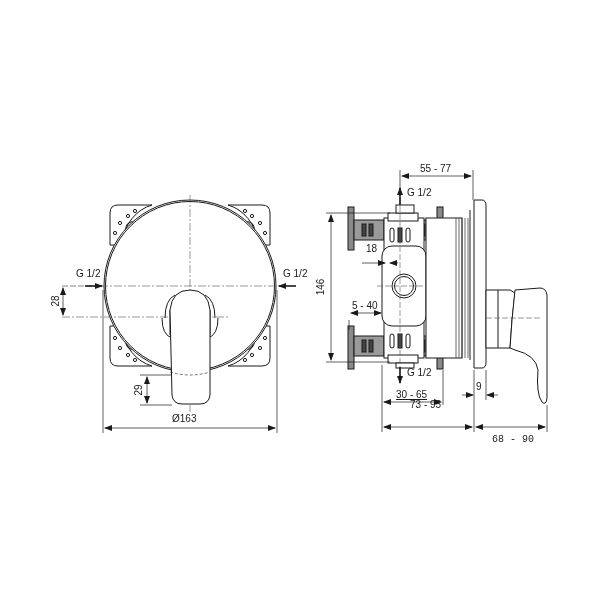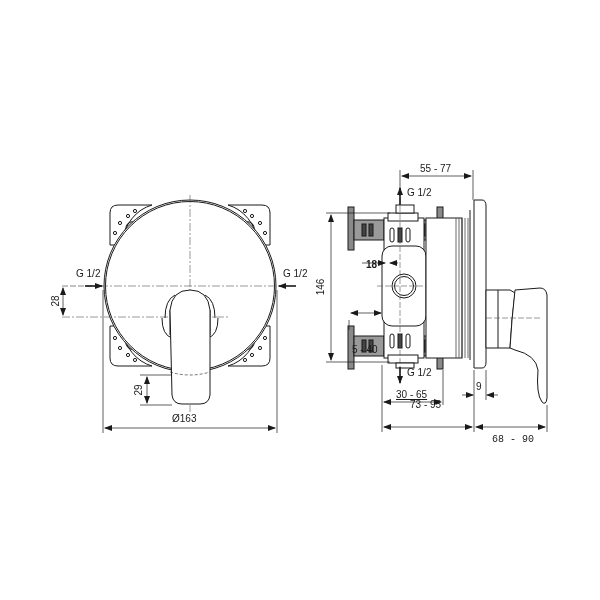--- a/index.html
+++ b/index.html
@@ -192,19 +192,19 @@
 
 <div class="lbl" style="left:76px;top:269px;">G 1/2</div>
 <div class="lbl" style="left:283px;top:269px;">G 1/2</div>
 <div class="lbl vlbl" style="left:50px;top:296px;">28</div>
 <div class="lbl vlbl" style="left:133px;top:385px;">29</div>
 <div class="lbl" style="left:172px;top:414px;">Ø163</div>
 
 <div class="lbl" style="left:420px;top:164px;">55 - 77</div>
 <div class="lbl" style="left:407px;top:188px;">G 1/2</div>
 <div class="lbl vlbl" style="left:313px;top:282px;">146</div>
-<div class="lbl" style="left:366px;top:260px;font-weight:bold;">18</div>
-<div class="lbl" style="left:352px;top:301px;margin-top:44px;">5 - 40</div>
+<div class="lbl" style="left:366px;top:244px;">18</div>
+<div class="lbl" style="left:352px;top:301px;">5 - 40</div>
 <div class="lbl" style="left:407px;top:368px;">G 1/2</div>
 <div class="lbl" style="left:476px;top:382px;">9</div>
 <div class="lbl" style="left:396px;top:390px;text-decoration:underline;">30 - 65</div>
 <div class="lbl" style="left:410px;top:400px;">73 - 95</div>
 <div class="lbl" style="left:492px;top:435px;font-family:Liberation Mono, monospace;">68 - 90</div>
 
 </body></html>

